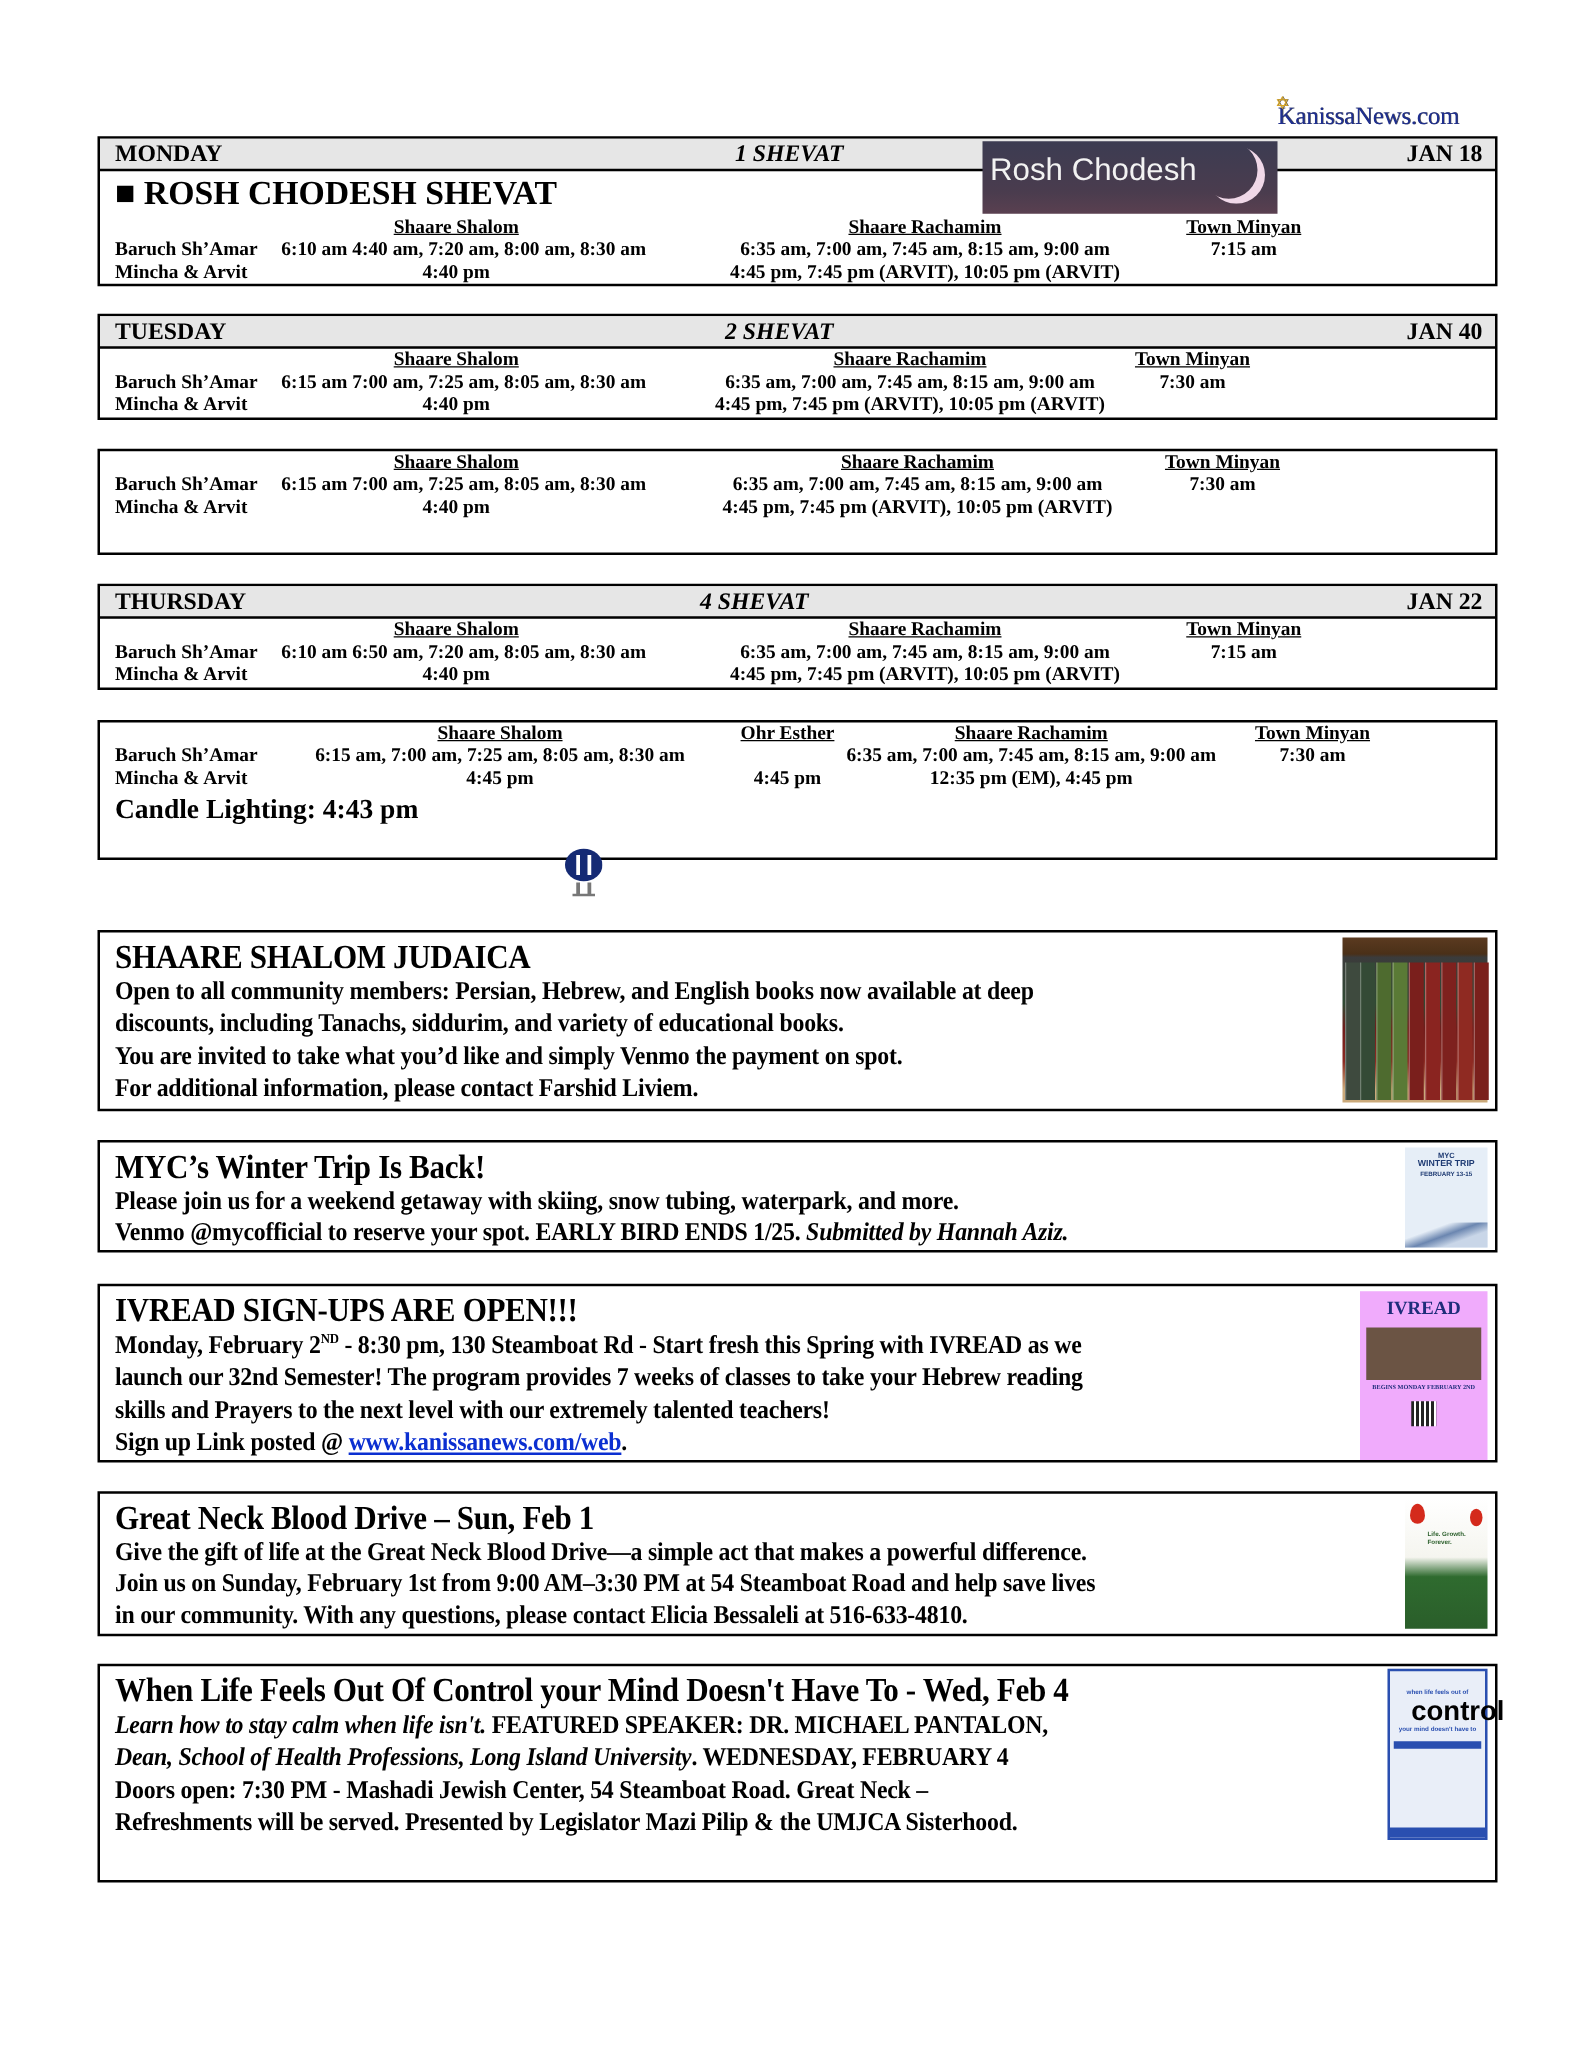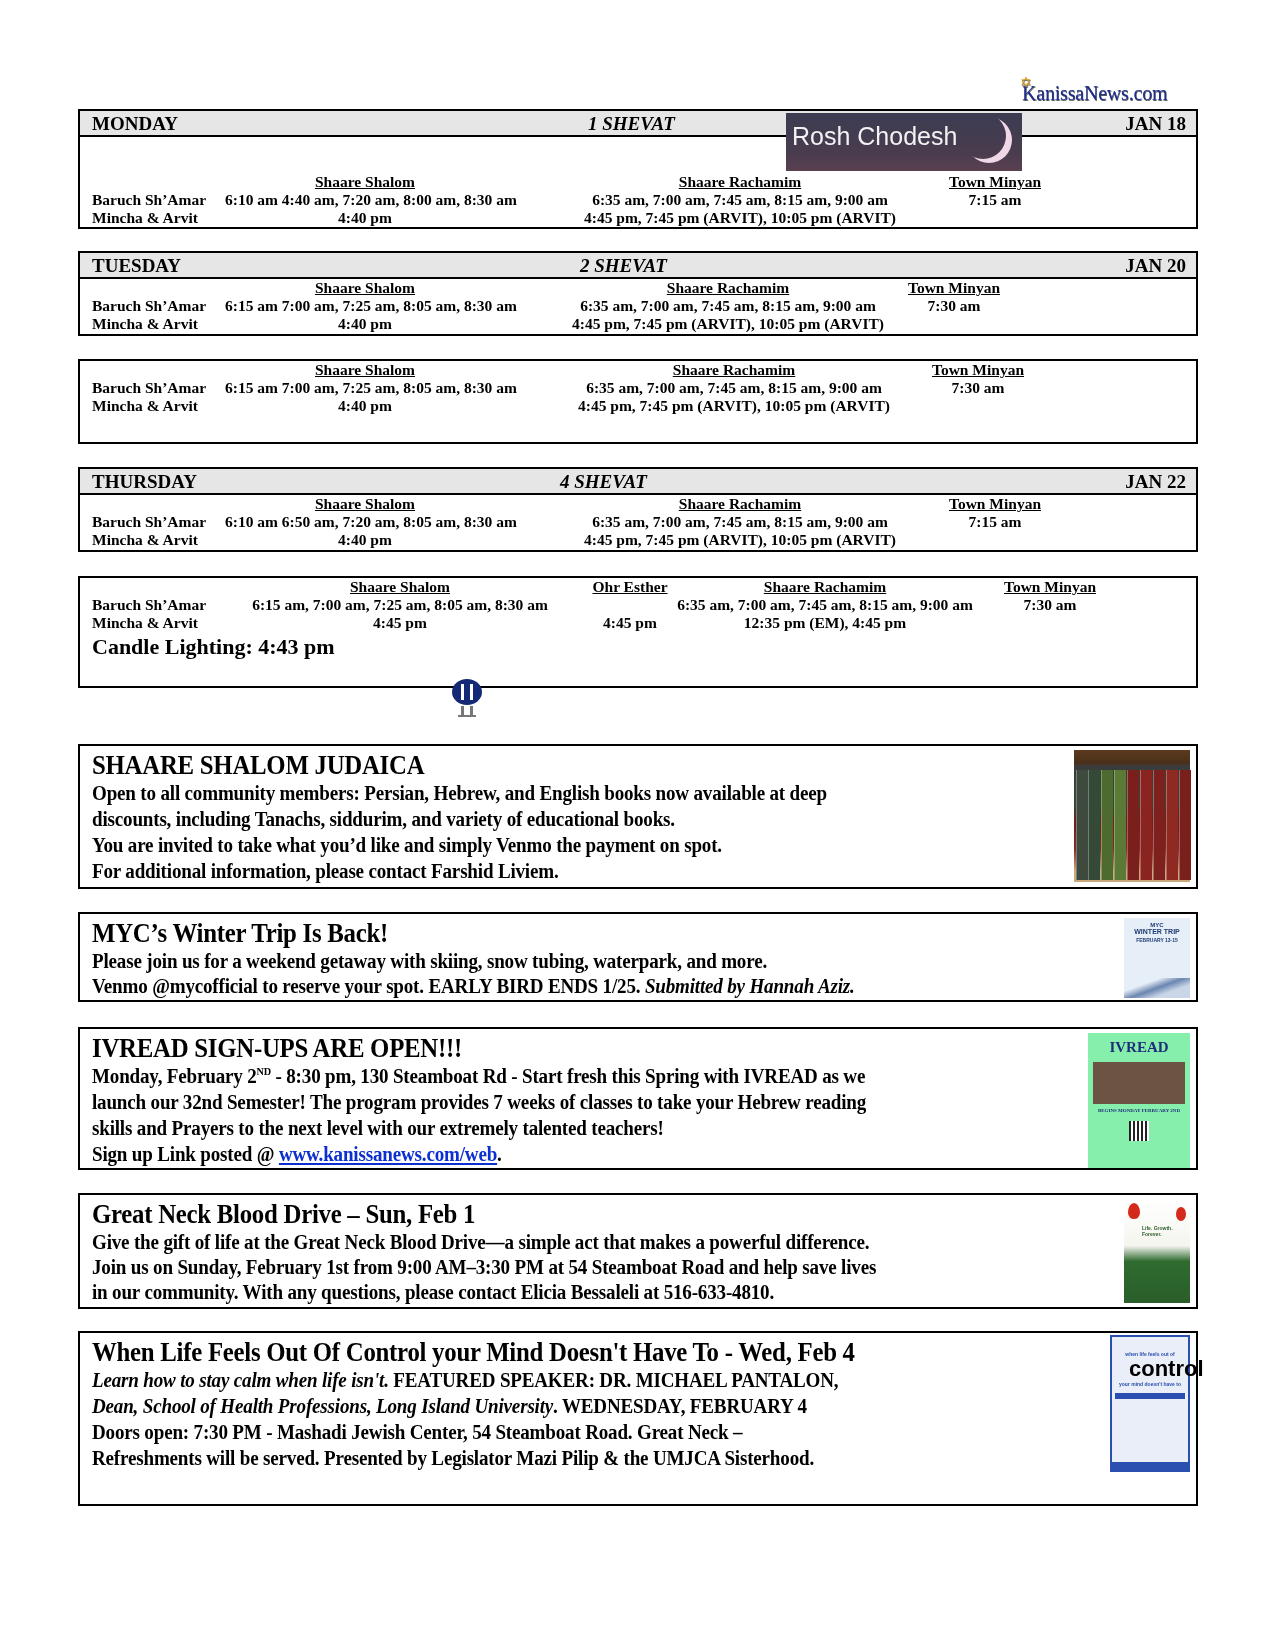--- a/index.html
+++ b/index.html
@@ -30,39 +30,40 @@
   .notice { position: absolute; left: 78px; width: 1120px; border: 2px solid #000; box-sizing: border-box; font-family: "Liberation Serif", serif; }
   .notice .title { position: absolute; left: 12px; font-size: 27px; transform: scaleX(0.92); transform-origin: left; white-space: nowrap; font-weight: bold; letter-spacing: -0.3px; }
   .notice .line { position: absolute; left: 12px; font-size: 20.5px; white-space: nowrap; font-weight: bold; letter-spacing: -0.2px; transform: scaleX(0.93); transform-origin: left; }
   .notice .thumb { position: absolute; right: 6px; }
   .link { color: #0b2fd1; text-decoration: underline; }
   sup { font-size: 11px; }
 
   .books { background: linear-gradient(180deg,#5b3a20 0%,#4a3018 10%, #3b3b3b 12%, #2f4a33 40%, #6f1d1b 55%, #8b2a22 75%, #caa97a 92%); }
   .books .b { position: absolute; top: 20px; width: 11px; height: 110px; border-left: 1px solid rgba(255,255,255,.3); }
   .poster { background: #e6eef7; }
-  .ivread { background: #86efac; color: #1e2d7a; }
+  .ivread { background: #f0abfc; color: #1e2d7a; }
   .blood { background: linear-gradient(180deg,#ffffff 0%, #f5f5ef 45%, #2f6b2f 60%, #2a5e2a 100%); }
   .control { background: #e9eef8; border: 2px solid #2a4fb0; box-sizing: border-box; }
 </style>
 </head>
 <body>
 
 <div class="logo">
   <span class="star">✡</span>
   <span>KanissaNews.com</span>
 </div>
 
 <div class="day" style="top:109px;height:120px;">
   <div class="day-head">
     <span class="dname">MONDAY</span>
     <span class="heb" style="left:508px;">1 SHEVAT</span>
     <span class="greg">JAN 18</span>
   </div>
   <div class="day-body" style="height:92px;">
+    <div class="rch-title">■ ROSH CHODESH SHEVAT</div>
     <div class="lbl" style="top:54px;">Baruch Sh’Amar</div>
     <div class="lbl" style="top:72px;">Mincha &amp; Arvit</div>
     <div class="col" style="left:145px;width:280px;top:36px;line-height:18px;">
       <div class="h">Shaare Shalom</div>
       <div>6:10 am 4:40 am, 7:20 am, 8:00 am, 8:30 am</div>
       <div>4:40 pm</div>
     </div>
     <div class="col" style="left:500px;width:320px;top:36px;line-height:18px;">
       <div class="h">Shaare Rachamim</div>
       <div>6:35 am, 7:00 am, 7:45 am, 8:15 am, 9:00 am</div>
@@ -76,21 +77,21 @@
 </div>
 <div class="rc-banner">
   <span>Rosh Chodesh</span>
   <div class="rc-moon"></div>
 </div>
 
 <div class="day" style="top:251px;height:85px;">
   <div class="day-head">
     <span class="dname">TUESDAY</span>
     <span class="heb" style="left:500px;">2 SHEVAT</span>
-    <span class="greg">JAN 20</span>
+    <span class="greg">JAN 40</span>
   </div>
   <div class="day-body" style="height:57px;">
     <div class="lbl" style="top:18px;">Baruch Sh’Amar</div>
     <div class="lbl" style="top:36px;">Mincha &amp; Arvit</div>
     <div class="col" style="left:145px;width:280px;top:0;line-height:18px;">
       <div class="h">Shaare Shalom</div>
       <div>6:15 am 7:00 am, 7:25 am, 8:05 am, 8:30 am</div>
       <div>4:40 pm</div>
     </div>
     <div class="col" style="left:488px;width:320px;top:0;line-height:18px;">

